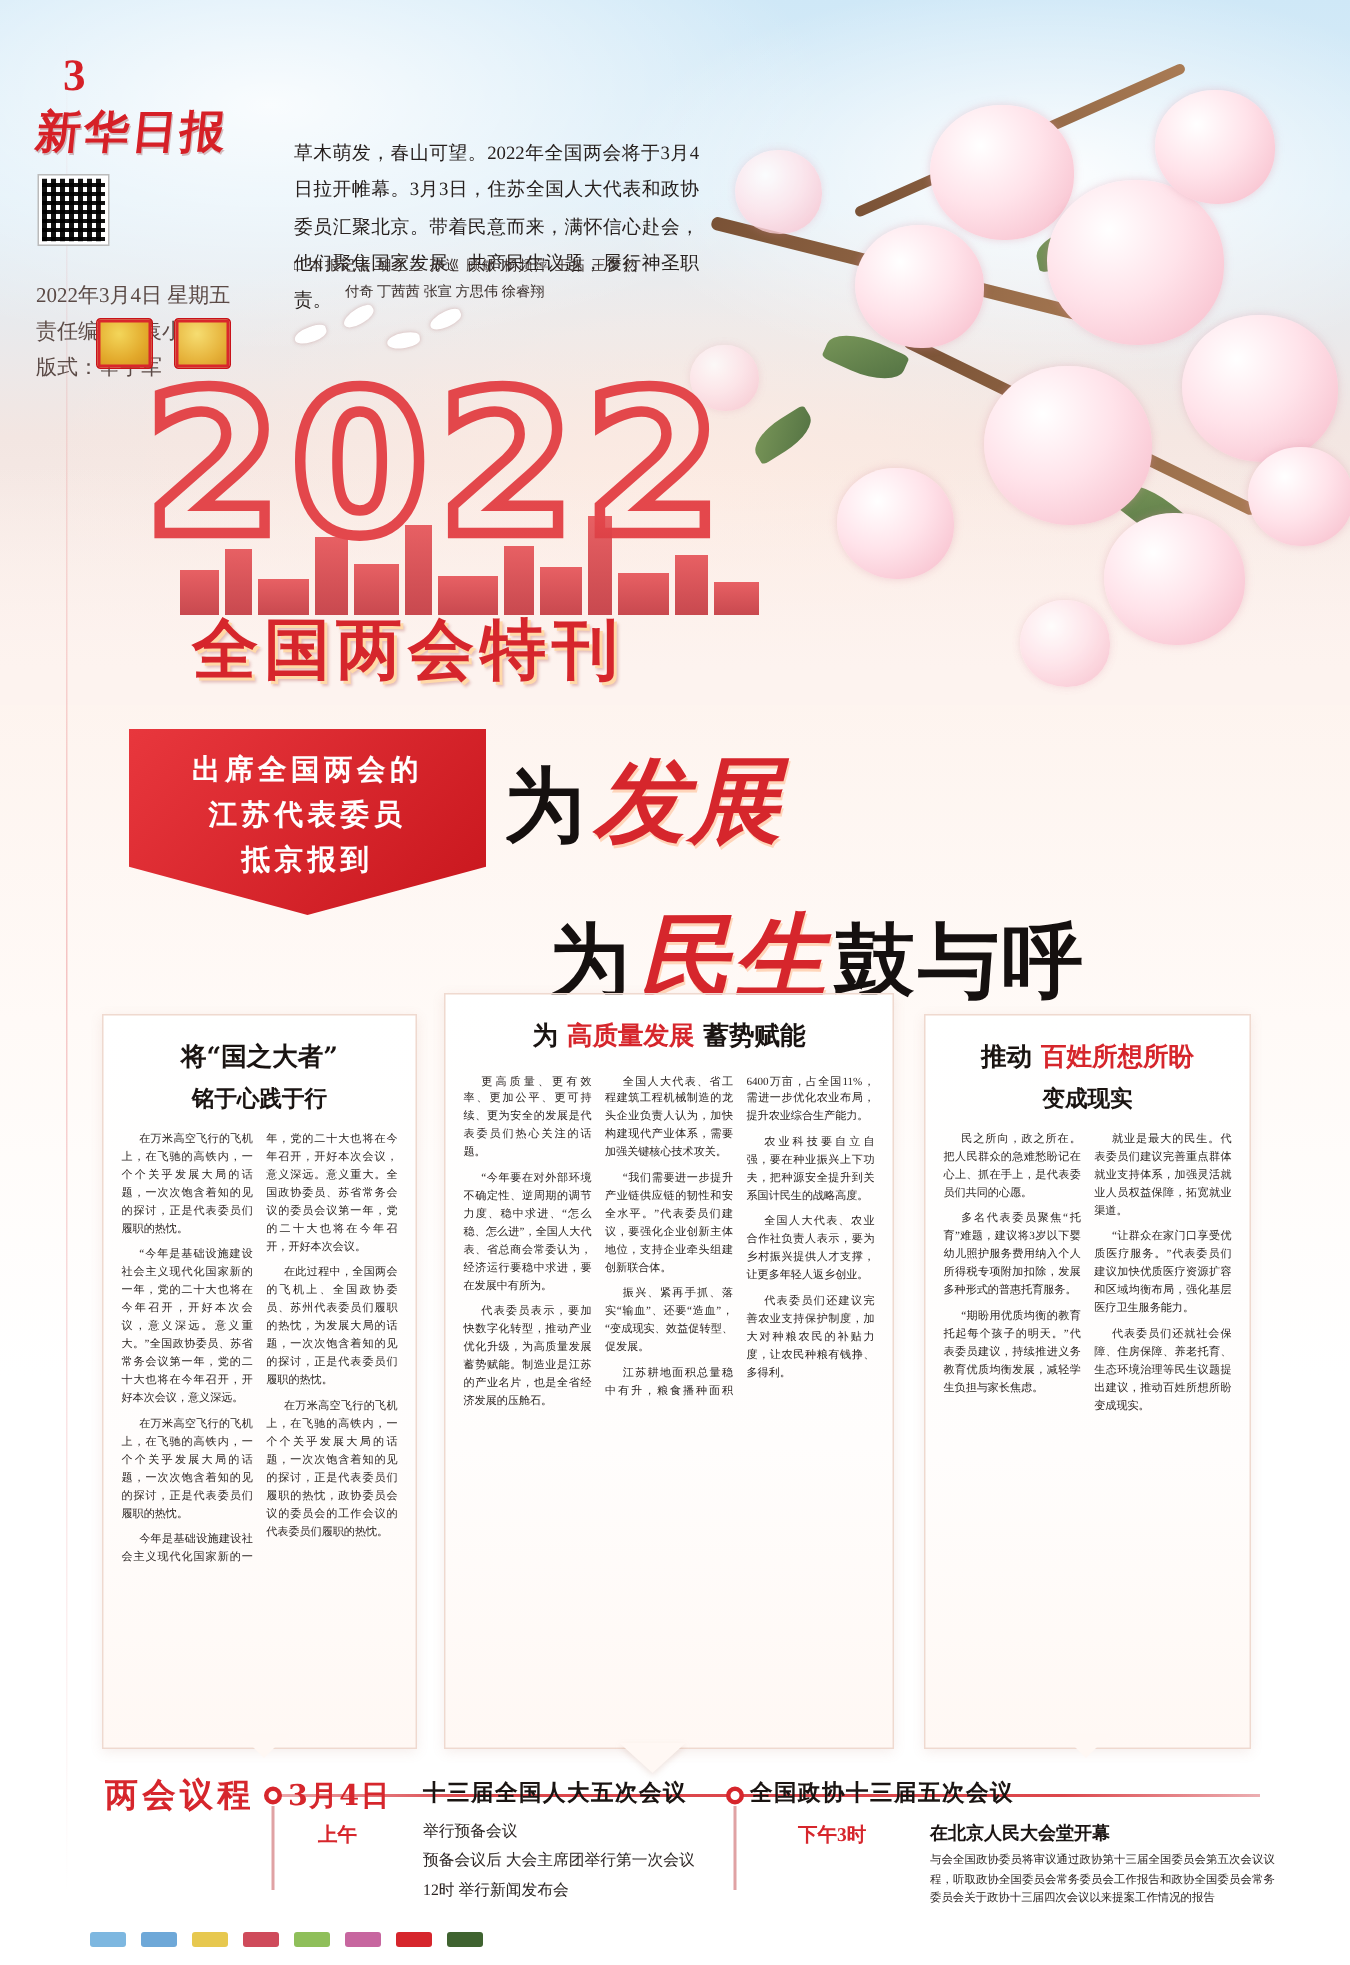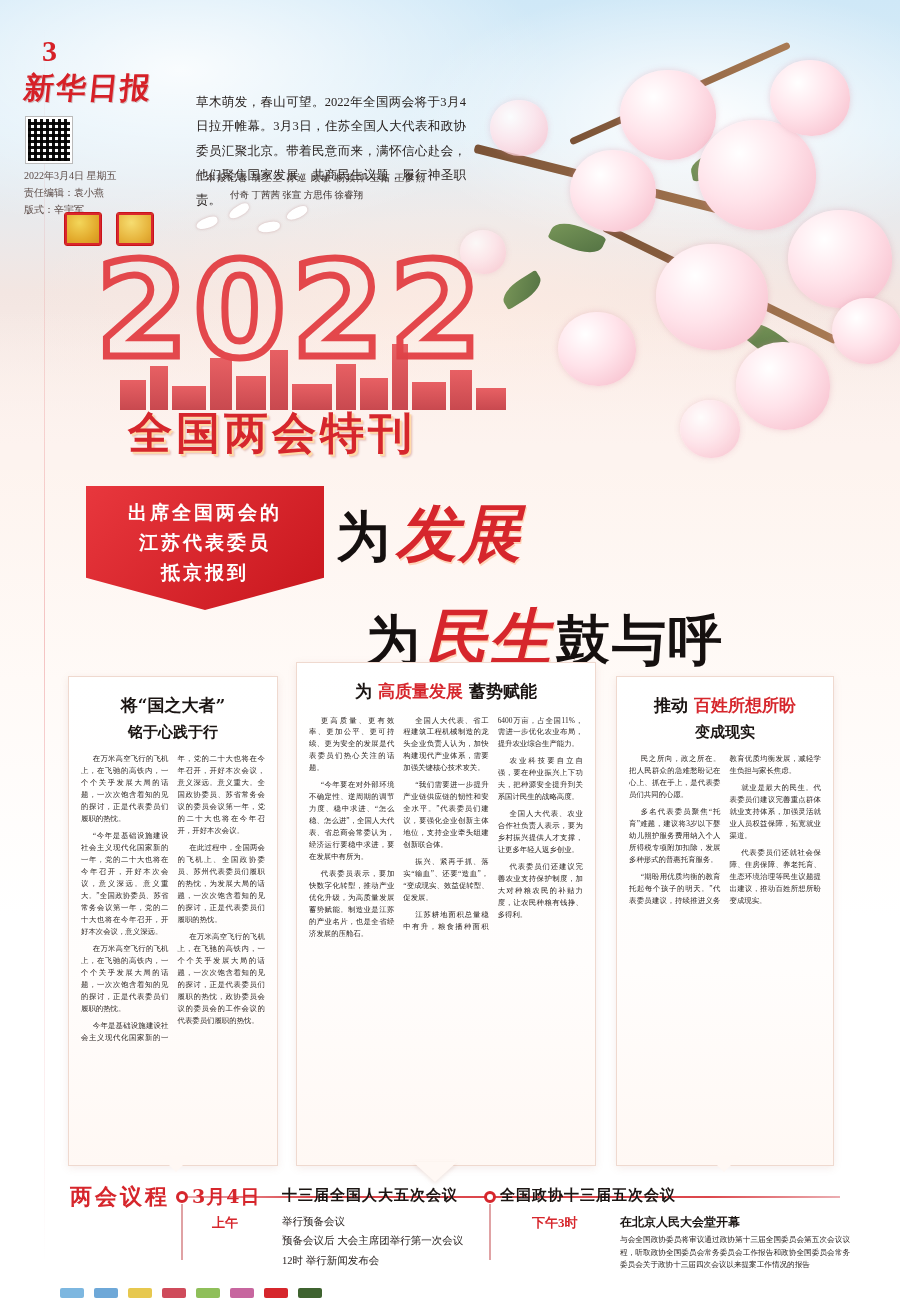--- a/index.html
+++ b/index.html
@@ -72,21 +72,21 @@
     margin-top:8px; margin-left:2px;
     width:46px; height:46px;
     background:
       repeating-linear-gradient(90deg,#111 0 3px,#fff 3px 6px),
       repeating-linear-gradient(0deg,#111 0 3px,#fff 3px 6px);
     background-blend-mode:multiply;
     border:2px solid #fff;
     outline:1px solid #bbb;
   }
   .imprint {
-    margin-top:4px; font-size:10px; color:#5b4a46; line-height:1.7;
+    margin-top:23px; font-size:14px; color:#5b4a46; line-height:1.7;
   }
 
   
   .lead {
     position:absolute; left:196px; top:90px; width:270px;
     font-size:12.5px; line-height:1.95; color:#27201e;
     text-align:justify;
     font-family:"Liberation Serif", serif;
   }
   .byline {
@@ -419,20 +419,21 @@
       <div class="ptitle">
         <span>推动</span>
         <em>百姓所想所盼</em>
         <span class="sub">变成现实</span>
       </div>
       <div class="body">
         <p>民之所向，政之所在。把人民群众的急难愁盼记在心上、抓在手上，是代表委员们共同的心愿。</p>
         <p>多名代表委员聚焦“托育”难题，建议将3岁以下婴幼儿照护服务费用纳入个人所得税专项附加扣除，发展多种形式的普惠托育服务。</p>
         <p>“期盼用优质均衡的教育托起每个孩子的明天。”代表委员建议，持续推进义务教育优质均衡发展，减轻学生负担与家长焦虑。</p>
         <p>就业是最大的民生。代表委员们建议完善重点群体就业支持体系，加强灵活就业人员权益保障，拓宽就业渠道。</p>
+        <p>“让群众在家门口享受优质医疗服务。”代表委员们建议加快优质医疗资源扩容和区域均衡布局，强化基层医疗卫生服务能力。</p>
         <p>代表委员们还就社会保障、住房保障、养老托育、生态环境治理等民生议题提出建议，推动百姓所想所盼变成现实。</p>
       </div>
     </div>
 
     <div class="notch"></div>
     <div class="notch-left"></div>
     <div class="notch-right"></div>
   </div>
 
   <div class="agenda">

